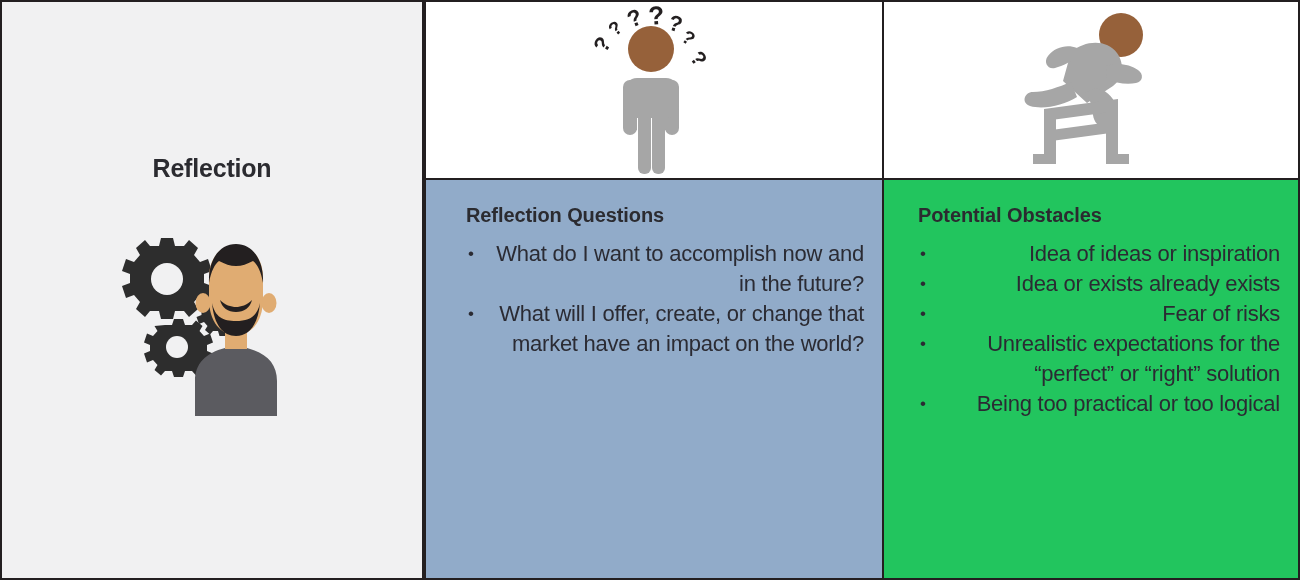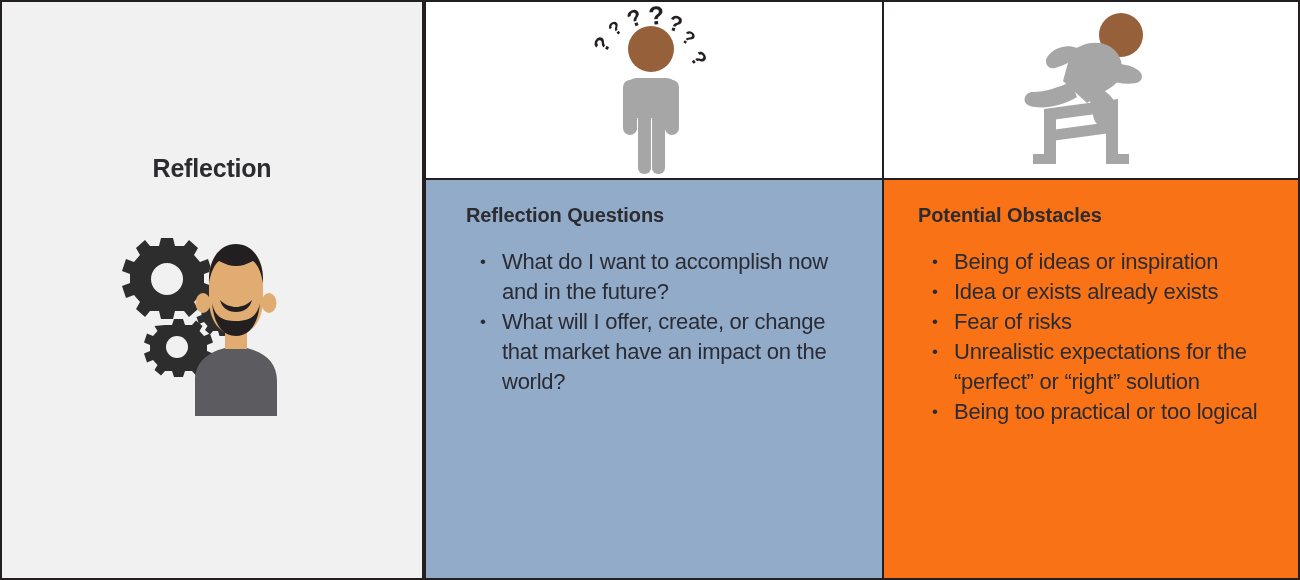--- a/index.html
+++ b/index.html
@@ -80,35 +80,36 @@
   .body-cell {
     position: absolute;
     top: 178px;
     left: 0;
     right: 0;
     bottom: 0;
     border: 2px solid #231f20;
     padding: 24px 18px 0 40px;
   }
   .col-reflection .body-cell { background: #91abc9; }
-  .col-obstacles  .body-cell { background: #f97316; border-left: 0; padding-left: 34px; }
+  .col-obstacles  .body-cell { background: #22c55e; border-left: 0; padding-left: 34px; }
 
   .list-heading {
     font-size: 20px;
     font-weight: bold;
     color: #2b2b30;
     line-height: 1.15;
-    margin-bottom: 20px;
+    margin-bottom: 12px;
     letter-spacing: -0.1px;
   }
 
   ul.bullets {
     list-style: none;
-    margin: 12px;
+    margin: 0;
     padding: 0;
+    text-align: right;
   }
   ul.bullets li {
     position: relative;
     padding-left: 24px;
     font-size: 22px;
     line-height: 30px;
     color: #2b2b33;
     letter-spacing: -0.25px;
   }
   ul.bullets li::before {
@@ -234,21 +235,21 @@
             <path d="M22 150 h23 v10 h-23z"></path>
             <path d="M95 150 h23 v10 h-23z"></path>
           </g>
         </svg>
       </div>
     </div>
 
     <div class="body-cell">
       <div class="list-heading">Potential Obstacles</div>
       <ul class="bullets">
-        <li>Being of ideas or inspiration</li>
+        <li>Idea of ideas or inspiration</li>
         <li>Idea or exists already exists</li>
         <li>Fear of risks</li>
         <li>Unrealistic expectations for the “perfect” or “right” solution</li>
         <li>Being too practical or too logical</li>
       </ul>
     </div>
   </div>
 
 </div>
 

